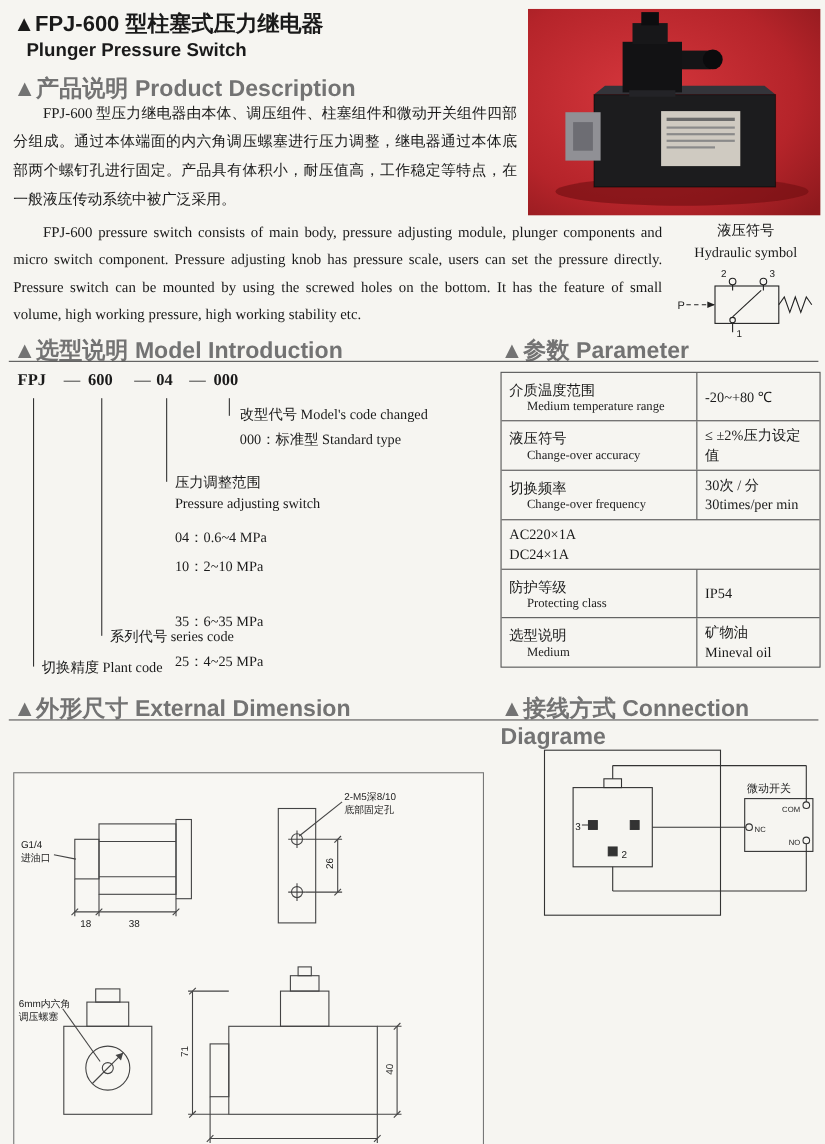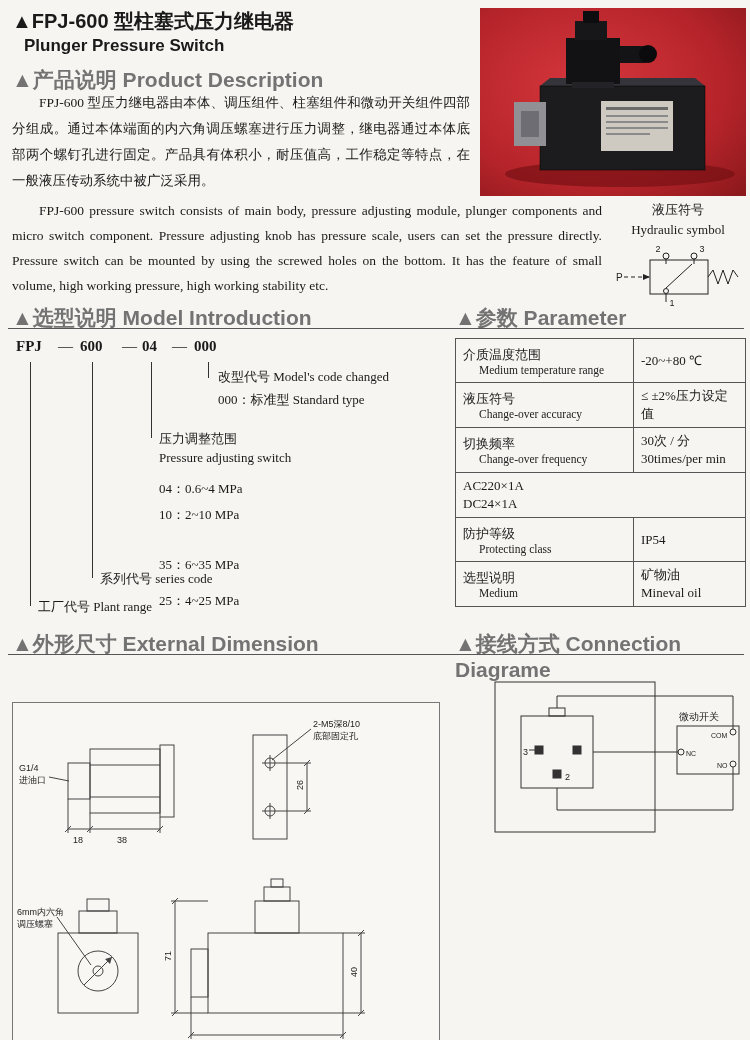--- a/index.html
+++ b/index.html
@@ -149,21 +149,21 @@
   <div class="mlabel" style="left:206px; top:53px;">000：标准型 Standard type</div>
 
   <div class="mlabel" style="left:147px; top:92px;">压力调整范围</div>
   <div class="mlabel" style="left:147px; top:112px;">Pressure adjusting switch</div>
   <div class="mlabel" style="left:147px; top:142px;">04：0.6~4 MPa</div>
   <div class="mlabel" style="left:147px; top:168px;">10：2~10 MPa</div>
   <div class="mlabel" style="left:147px; top:210px;margin-top:44px;">25：4~25 MPa</div>
   <div class="mlabel" style="left:147px; top:218px;">35：6~35 MPa</div>
 
   <div class="mlabel" style="left:88px; top:232px;">系列代号 series code</div>
-  <div class="mlabel" style="left:26px; top:260px;">工厂代号 Plant range</div>
+  <div class="mlabel" style="left:26px; top:260px;">切换精度 Plant code</div>
 </div>
 
 <div class="abs ptable" style="left:455px; top:338px; width:291px;">
 
   <div class="prow">
     <div class="pcell plabel">
       <div class="cn">介质温度范围</div>
       <div class="en">Medium temperature range</div>
     </div>
     <div class="pcell pvalue">

